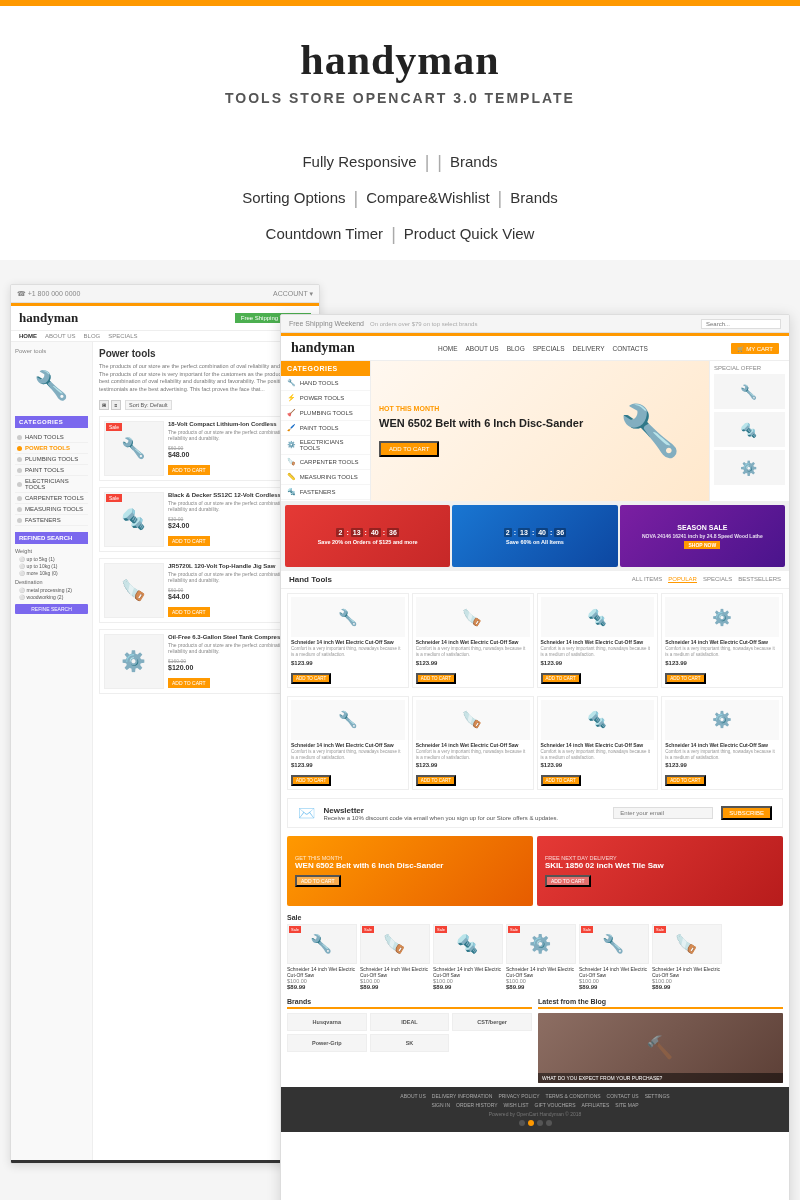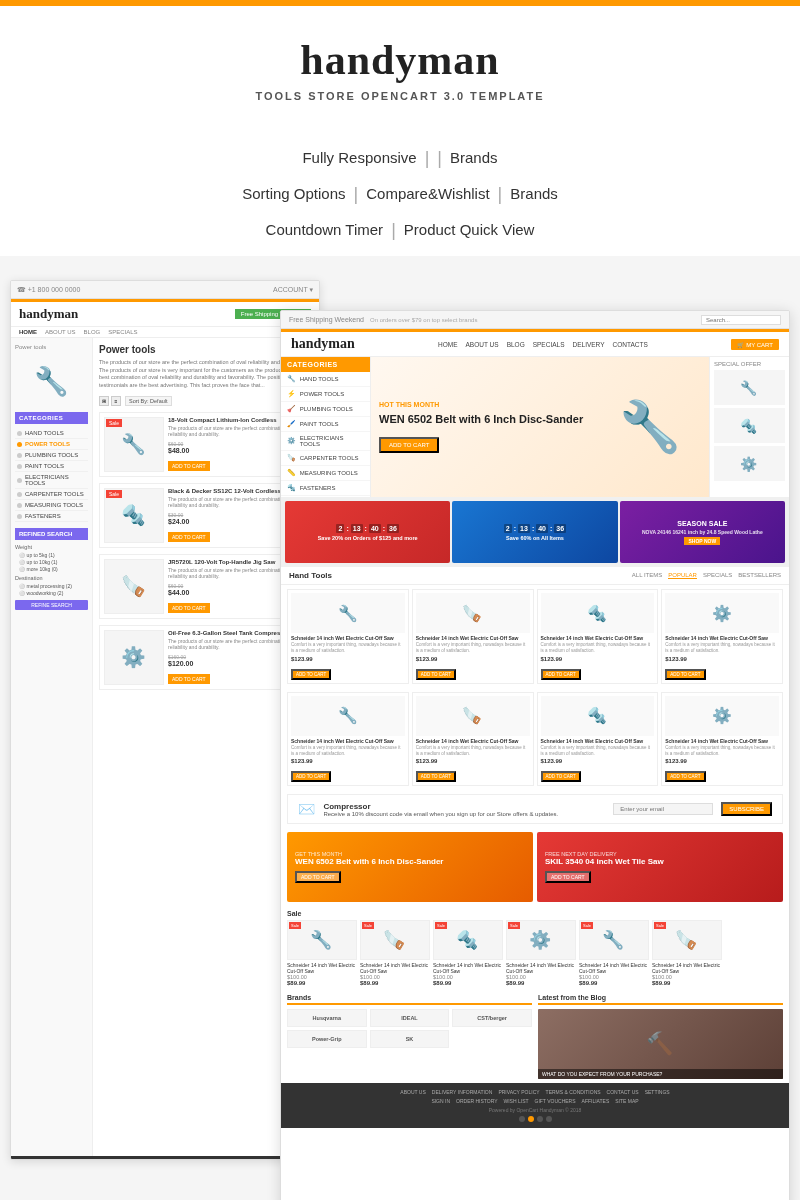--- a/index.html
+++ b/index.html
@@ -25,21 +25,21 @@
       padding: 30px 20px 20px;
     }
     .header-section h1 {
       font-size: 42px;
       font-weight: 900;
       color: #222;
       letter-spacing: 1px;
       font-family: Georgia, serif;
     }
     .header-section .subtitle {
-      font-size: 11px;
+      font-size: 14px;
       letter-spacing: 2px;
       color: #555;
       margin-top: 6px;
       font-weight: 600;
       text-transform: uppercase;
     }
 
     
     .features-section {
       background: #fff;
@@ -1115,36 +1115,36 @@
           <div class="p-card-name">Schneider 14 inch Wet Electric Cut-Off Saw</div>
           <div class="p-card-desc">Comfort is a very important thing, nowadays because it is a medium of satisfaction.</div>
           <div class="p-card-price">$123.99</div>
           <button class="p-card-btn">ADD TO CART</button>
         </div>
       </div>
 
       <div class="newsletter-bar">
         <span class="news-icon">✉️</span>
         <div class="news-text">
-          <div class="news-title">Compressor</div>
+          <div class="news-title">Newsletter</div>
           <div>Receive a 10% discount code via email when you sign up for our Store offers &amp; updates.</div>
         </div>
         <input type="text" class="news-input" placeholder="Enter your email" style="">
         <button class="news-btn">SUBSCRIBE</button>
       </div>
 
       <div class="feature-banners">
         <div class="feat-banner orange">
           <div style="font-size:5.5px;color:rgba(255,255,255,0.8);">GET THIS MONTH</div>
           <div class="feat-title">WEN 6502 Belt with 6 Inch Disc-Sander</div>
           <button class="feat-btn-sm">ADD TO CART</button>
         </div>
         <div class="feat-banner red">
           <div style="font-size:5.5px;color:rgba(255,255,255,0.8);">FREE NEXT DAY DELIVERY</div>
-          <div class="feat-title">SKIL 3540 04 inch Wet Tile Saw</div>
+          <div class="feat-title">SKIL 1850 02 inch Wet Tile Saw</div>
           <button class="feat-btn-sm">ADD TO CART</button>
         </div>
       </div>
 
       <div class="sale-row">
         <div class="sale-title">Sale</div>
         <div class="sale-products">
           <div class="sale-card">
             <div class="sale-img">🔧<div class="sale-badge-sm">Sale</div></div>
             <div class="sale-name">Schneider 14 inch Wet Electric Cut-Off Saw</div>

